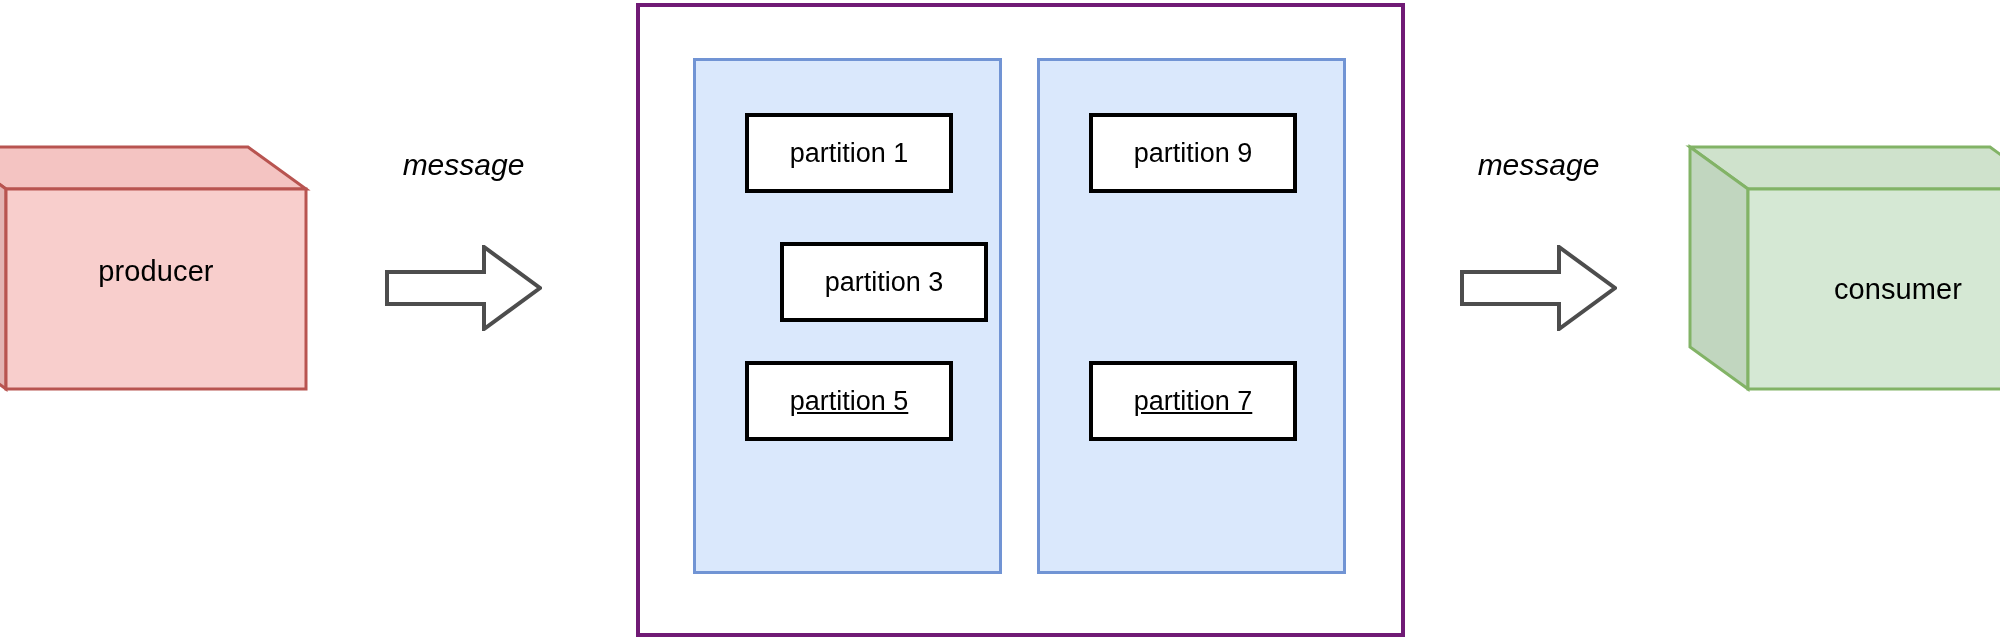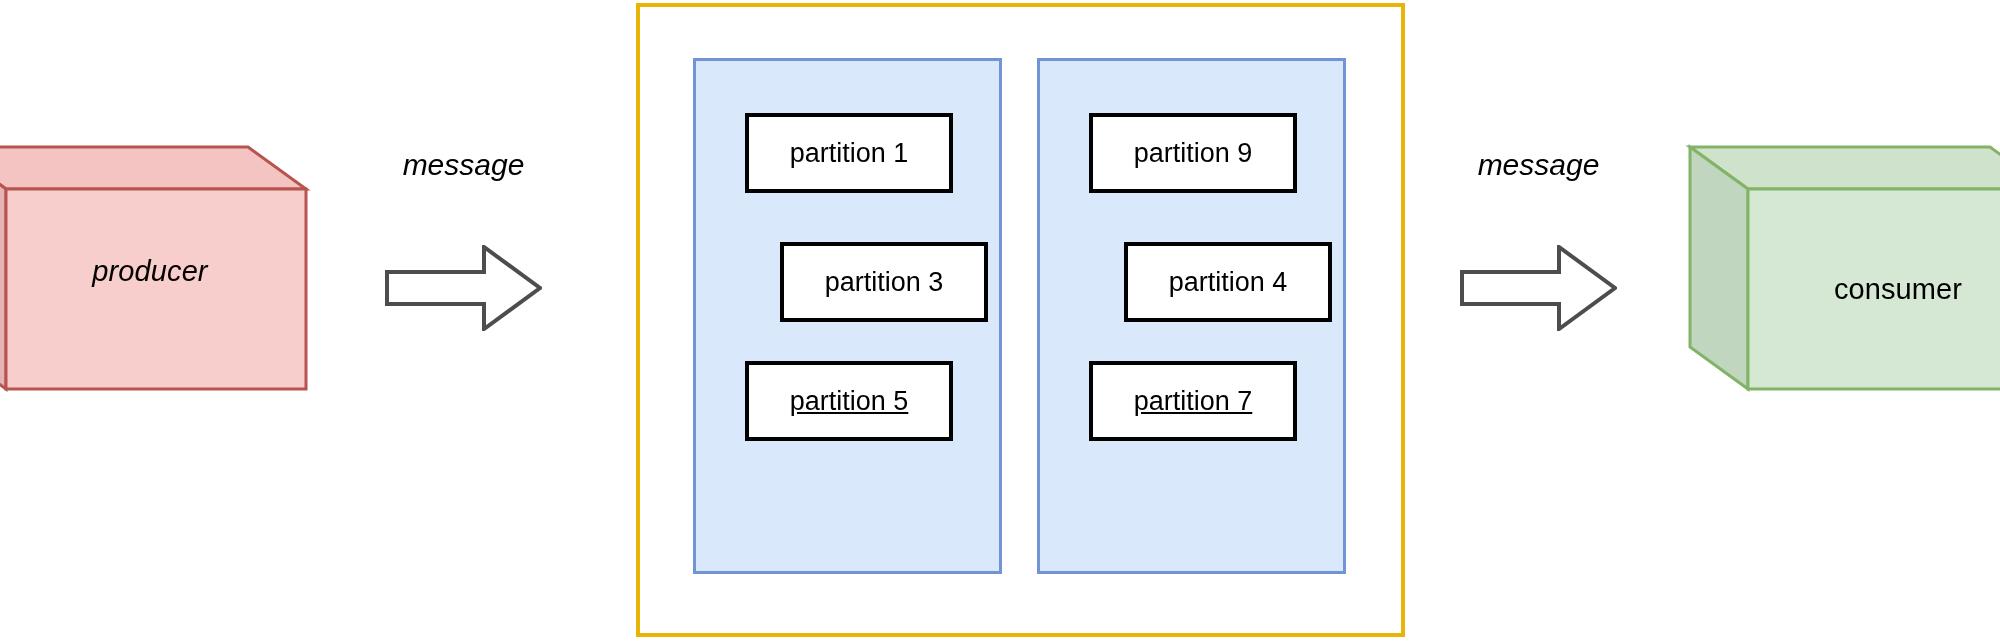--- a/index.html
+++ b/index.html
@@ -33,21 +33,21 @@
   }
 
   
   .broker-box {
     position: absolute;
     left: 636px;
     top: 3px;
     width: 769px;
     height: 634px;
     background: #ffffff;
-    border: 4px solid #eab308;
+    border: 4px solid #701a75;
     box-sizing: border-box;
   }
 
   
   .topic-col {
     position: absolute;
     top: 51px;
     width: 309px;
     height: 516px;
     background: #dae8fc;
@@ -98,41 +98,40 @@
 
   <div class="cube" style="left:-52px; top:143px; width:368px; height:250px;">
     <svg width="368" height="250" viewBox="0 0 368 250">
 
       <polygon points="0,4 300,4 358,46 58,46" fill="#f4c4c2" stroke="#b85450" stroke-width="3"></polygon>
 
       <polygon points="0,4 58,46 58,246 0,204" fill="#e3b4b3" stroke="#b85450" stroke-width="3"></polygon>
 
       <rect x="58" y="46" width="300" height="200" fill="#f8cecc" stroke="#b85450" stroke-width="3"></rect>
     </svg>
-    <div class="cube-label" style="left:52px; top:46px; width:300px; height:164px;font-style:italic;">producer</div>
+    <div class="cube-label" style="left:58px; top:46px; width:300px; height:164px;">producer</div>
   </div>
 
   <div class="arrow-group" style="left:385px; top:245px; width:157px; height:86px;">
     <svg class="arrow-svg" width="157" height="86" viewBox="0 0 157 86">
       <polygon points="2,27 99,27 99,2 155,43 99,84 99,59 2,59" fill="#ffffff" stroke="#4d4d4d" stroke-width="4" stroke-linejoin="miter"></polygon>
     </svg>
     <div class="arrow-label">message</div>
   </div>
 
   <div class="broker-box">
 
     <div class="topic-col topic-col-left">
       <div class="partition prow-0">partition 1</div>
       <div class="partition prow-1">partition 3</div>
       <div class="partition prow-2">partition 5</div>
     </div>
 
     <div class="topic-col topic-col-right">
       <div class="partition prow-0">partition 9</div>
-      <div class="partition prow-1">partition 4</div>
       <div class="partition prow-2">partition 7</div>
     </div>
 
   </div>
 
   <div class="arrow-group" style="left:1460px; top:245px; width:157px; height:86px;">
     <svg class="arrow-svg" width="157" height="86" viewBox="0 0 157 86">
       <polygon points="2,27 99,27 99,2 155,43 99,84 99,59 2,59" fill="#ffffff" stroke="#4d4d4d" stroke-width="4" stroke-linejoin="miter"></polygon>
     </svg>
     <div class="arrow-label">message</div>

